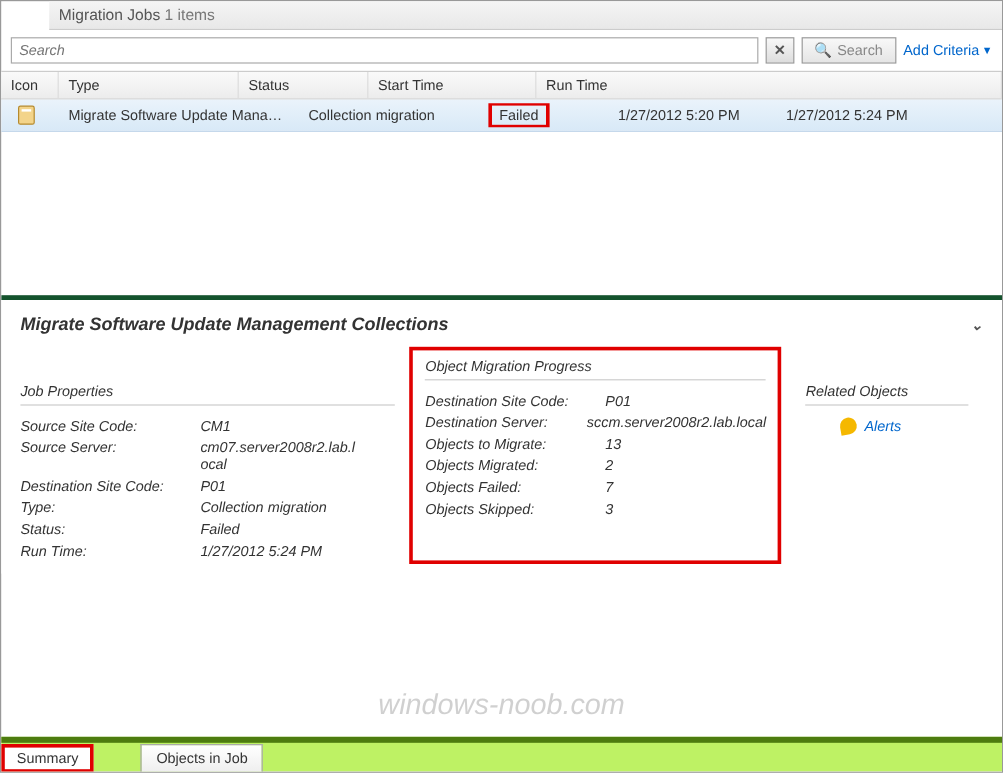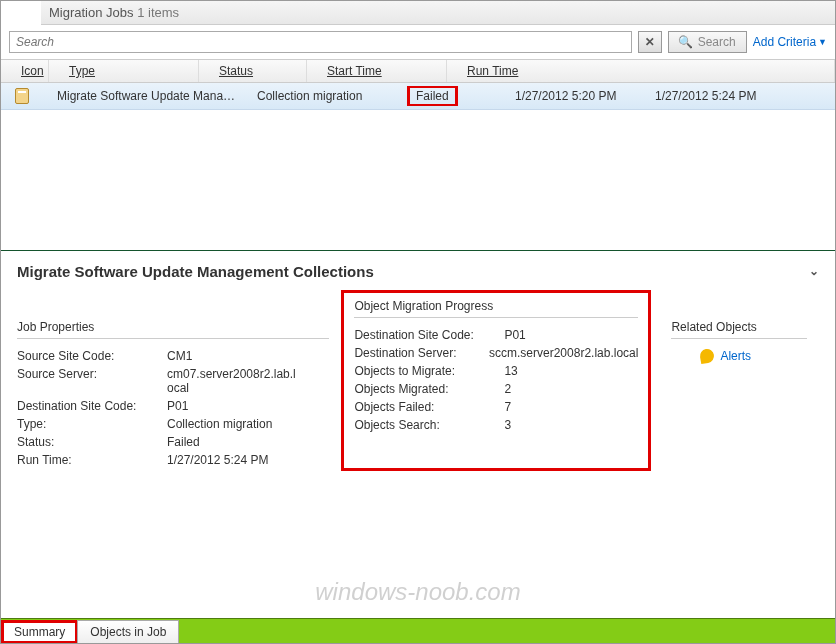--- a/index.html
+++ b/index.html
@@ -5,49 +5,49 @@
 * { box-sizing: border-box; margin: 0; padding: 0; }
 body { font-family: "Segoe UI", Tahoma, sans-serif; font-size: 12px; color: #333; background: #fff; width: 836px; height: 644px; border: 1px solid #999; display: flex; flex-direction: column; overflow: hidden; }
 .header-bar { background: linear-gradient(#f5f5f5, #e8e8e8); border-bottom: 1px solid #ccc; padding: 4px 8px; font-size: 13px; color: #555; margin-left: 40px; }
 .header-bar .count { color: #777; }
 .search-row { display: flex; align-items: center; padding: 6px 8px; gap: 6px; }
 .search-input { flex: 1; padding: 3px 6px; border: 1px solid #aaa; color: #888; font-style: italic; font-size: 12px; background: #fff; }
 .icon-btn { width: 24px; height: 22px; border: 1px solid #999; background: linear-gradient(#f8f8f8,#ddd); display: flex; align-items: center; justify-content: center; cursor: pointer; }
 .search-btn { height: 22px; padding: 0 10px; border: 1px solid #999; background: linear-gradient(#f8f8f8,#e5e5e5); color: #888; display: flex; align-items: center; gap: 4px; cursor: pointer; }
 .add-criteria { color: #0066cc; cursor: pointer; display: flex; align-items: center; gap: 2px; }
 .table-head { display: flex; background: linear-gradient(#fafafa,#ececec); border-top: 1px solid #ccc; border-bottom: 1px solid #ccc; font-size: 12px; color: #333; }
-.th { padding: 4px 20px; border-right: 1px solid #ddd; text-decoration: underline; }
+.th { padding: 4px 8px; border-right: 1px solid #ddd; }
 .col-icon { width: 48px; }
 .col-name { width: 200px; }
 .col-type { width: 150px; }
 .col-status { width: 108px; }
 .col-start { width: 140px; }
 .col-run { flex: 1; }
 .table-row { display: flex; align-items: center; background: linear-gradient(#eaf3fb,#d8e9f7); border-bottom: 1px solid #c5d8eb; padding: 2px 0; }
 .td { padding: 3px 8px; white-space: nowrap; overflow: hidden; text-overflow: ellipsis; }
 .status-cell { border: 3px solid #e00000; padding: 1px 6px; }
 .clipboard-icon { width: 14px; height: 16px; background: #f3d48a; border: 1px solid #b58a2e; border-radius: 2px; position: relative; margin-left: 6px; }
 .clipboard-icon::before { content:""; position:absolute; top:2px; left:2px; right:2px; height:2px; background:#fff; }
 .grid-gap { flex: 1; min-height: 60px; }
-.details { border-top: 1px solid #14532d; padding: 12px 16px 8px; background: #fff; flex-shrink: 0; }
+.details { border-top: 4px solid #14532d; padding: 12px 16px 8px; background: #fff; flex-shrink: 0; font-style: italic; }
 .details-title { font-size: 15px; font-weight: bold; color: #333; margin-bottom: 16px; display:flex; justify-content: space-between; align-items:center; }
 .chev { color:#555; font-size:12px; }
 .details-cols { display: flex; gap: 0; }
 .panel { padding: 0 12px 0 0; margin-top: 24px; }
 .panel.left { width: 330px; }
 .panel.mid { width: 310px; border: 3px solid #e00000; padding: 6px 10px 10px; margin-top:-6px; }
 .panel.right { width: 170px; padding-left: 20px; }
 .panel h4 { font-size: 12px; font-weight: normal; color: #333; border-bottom: 1px solid #ccc; padding-bottom: 4px; margin-bottom: 10px; }
 .kv { display: flex; margin-bottom: 4px; font-size: 12px; }
 .kv .k { width: 150px; color: #333; }
 .kv .v { flex: 1; color: #333; word-wrap: break-word; }
 .panel.left .kv .v { width: 130px; flex: none; }
 .rel-link { display: flex; align-items: center; gap: 6px; color: #0066cc; cursor: pointer; padding-left: 29px; }
 .bell { width:14px; height:14px; background:#f5b800; border-radius:50% 50% 50% 0; transform: rotate(-10deg); position:relative; }
-.tabs { display: flex; border-top: 1px solid #4d7c0f; background: #84cc16; margin-top: auto; }
+.tabs { display: flex; border-top: 5px solid #4d7c0f; background: #bef264; margin-top: auto; gap: 40px; }
 .tab { padding: 4px 12px; border: 1px solid #aaa; border-bottom: none; background: linear-gradient(#fff,#eee); font-size: 12px; color: #333; cursor: pointer; position: relative; top: 1px; margin-right: -1px; }
 .tab.active { background: #fff; border: 3px solid #e00000; border-bottom: 3px solid #e00000; padding: 2px 10px; }
 .watermark { position: absolute; left: 50%; transform: translateX(-50%); bottom: 12px; font-size: 24px; color: rgba(120,120,120,0.35); font-style: italic; pointer-events: none; }
 .x-icon { font-weight:bold; color:#555; }
 .mag { color:#999; }
 .tri { font-size:9px; }
 </style>
 </head>
 <body>
 
@@ -143,21 +143,21 @@
         </div>
       <div class="kv">
           <div class="k">Objects Migrated:</div>
           <div class="v">2</div>
         </div>
       <div class="kv">
           <div class="k">Objects Failed:</div>
           <div class="v">7</div>
         </div>
       <div class="kv">
-          <div class="k">Objects Search:</div>
+          <div class="k">Objects Skipped:</div>
           <div class="v">3</div>
         </div>
     </div>
 
     <div class="panel right">
       <h4>Related Objects</h4>
       <div class="rel-link">
         <div class="bell"></div>
         <span>Alerts</span>
       </div>

